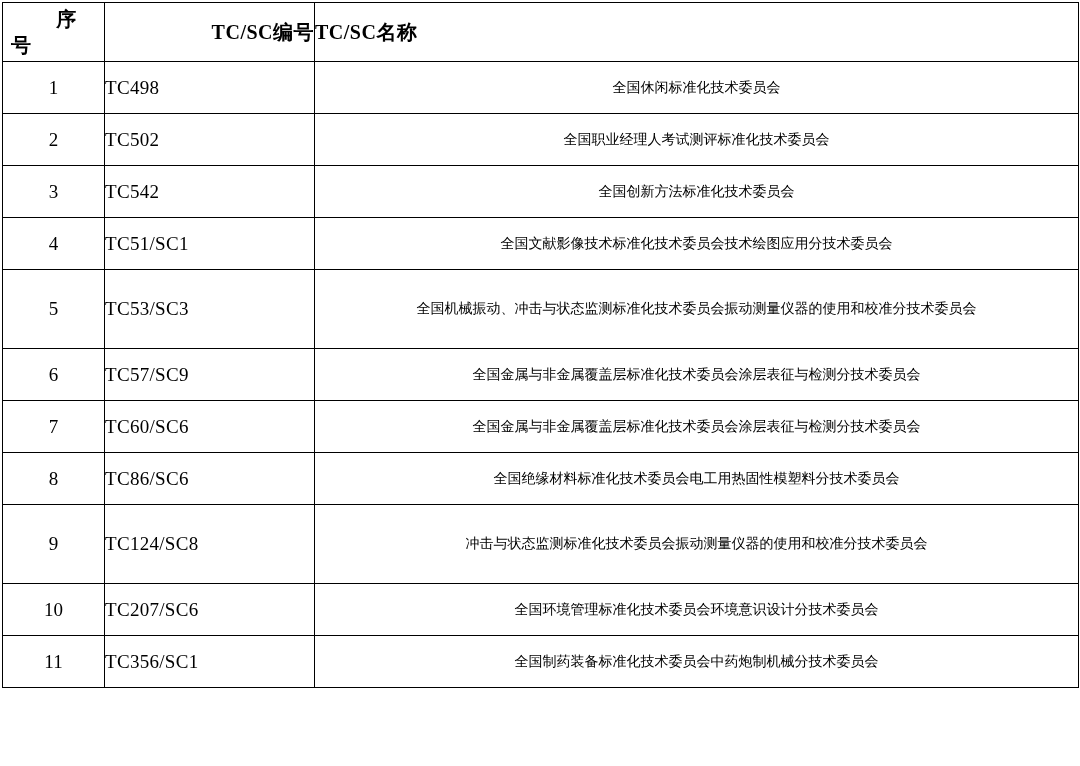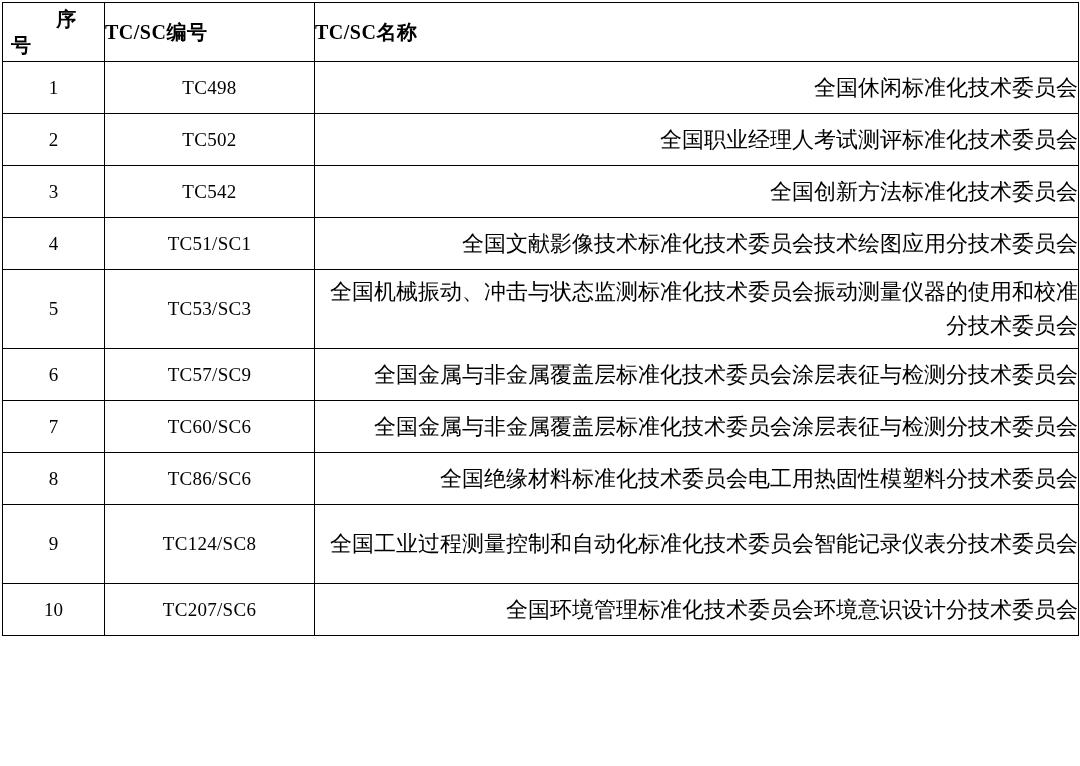--- a/index.html
+++ b/index.html
@@ -34,21 +34,21 @@
   }
   
   col.c-no   { width: 102px; }
   col.c-code { width: 210px; }
   col.c-name { width: 764px; }
 
   
   .hdr-cell {
     font-weight: bold;
     font-size: 20px;
-    text-align: left;
+    text-align: right;
     height: 58px;
     line-height: 26px;
     letter-spacing: 0.5px;
   }
   .hdr-no {
     text-align: center;
     padding: 0 6px;
   }
   .hdr-no .l1 {
     display: block;
@@ -64,27 +64,26 @@
     text-align: left;
   }
 
   
   td.no-cell {
     text-align: center;
     font-size: 19px;
     height: 48px;
   }
   td.code-cell {
-    text-align: center;
     font-size: 19px;
     letter-spacing: 0.3px;
   }
   td.name-cell {
-    text-align: right;
-    font-size: 22px;
+    text-align: center;
+    font-size: 14px;
     padding: 6px 10px 6px 14px;
     line-height: 34px;
   }
   tr.tall td { height: 78px; }
   tr.normal td { height: 51px; }
 </style>
 </head>
 <body>
 
 <div class="page">
@@ -141,22 +140,27 @@
         <td class="name-cell">全国金属与非金属覆盖层标准化技术委员会涂层表征与检测分技术委员会</td>
       </tr>
       <tr class="normal">
         <td class="no-cell">8</td>
         <td class="code-cell">TC86/SC6</td>
         <td class="name-cell">全国绝缘材料标准化技术委员会电工用热固性模塑料分技术委员会</td>
       </tr>
       <tr class="tall">
         <td class="no-cell">9</td>
         <td class="code-cell">TC124/SC8</td>
-        <td class="name-cell">全国工业过程测量控制和自动化标准化技术委员会智能记录仪表分技术委员会</td>
+        <td class="name-cell">冲击与状态监测标准化技术委员会振动测量仪器的使用和校准分技术委员会</td>
       </tr>
       <tr class="normal">
         <td class="no-cell">10</td>
         <td class="code-cell">TC207/SC6</td>
         <td class="name-cell">全国环境管理标准化技术委员会环境意识设计分技术委员会</td>
       </tr>
+      <tr class="normal">
+        <td class="no-cell">11</td>
+        <td class="code-cell">TC356/SC1</td>
+        <td class="name-cell">全国制药装备标准化技术委员会中药炮制机械分技术委员会</td>
+      </tr>
     </tbody>
   </table>
 </div>
 
 </body></html>

